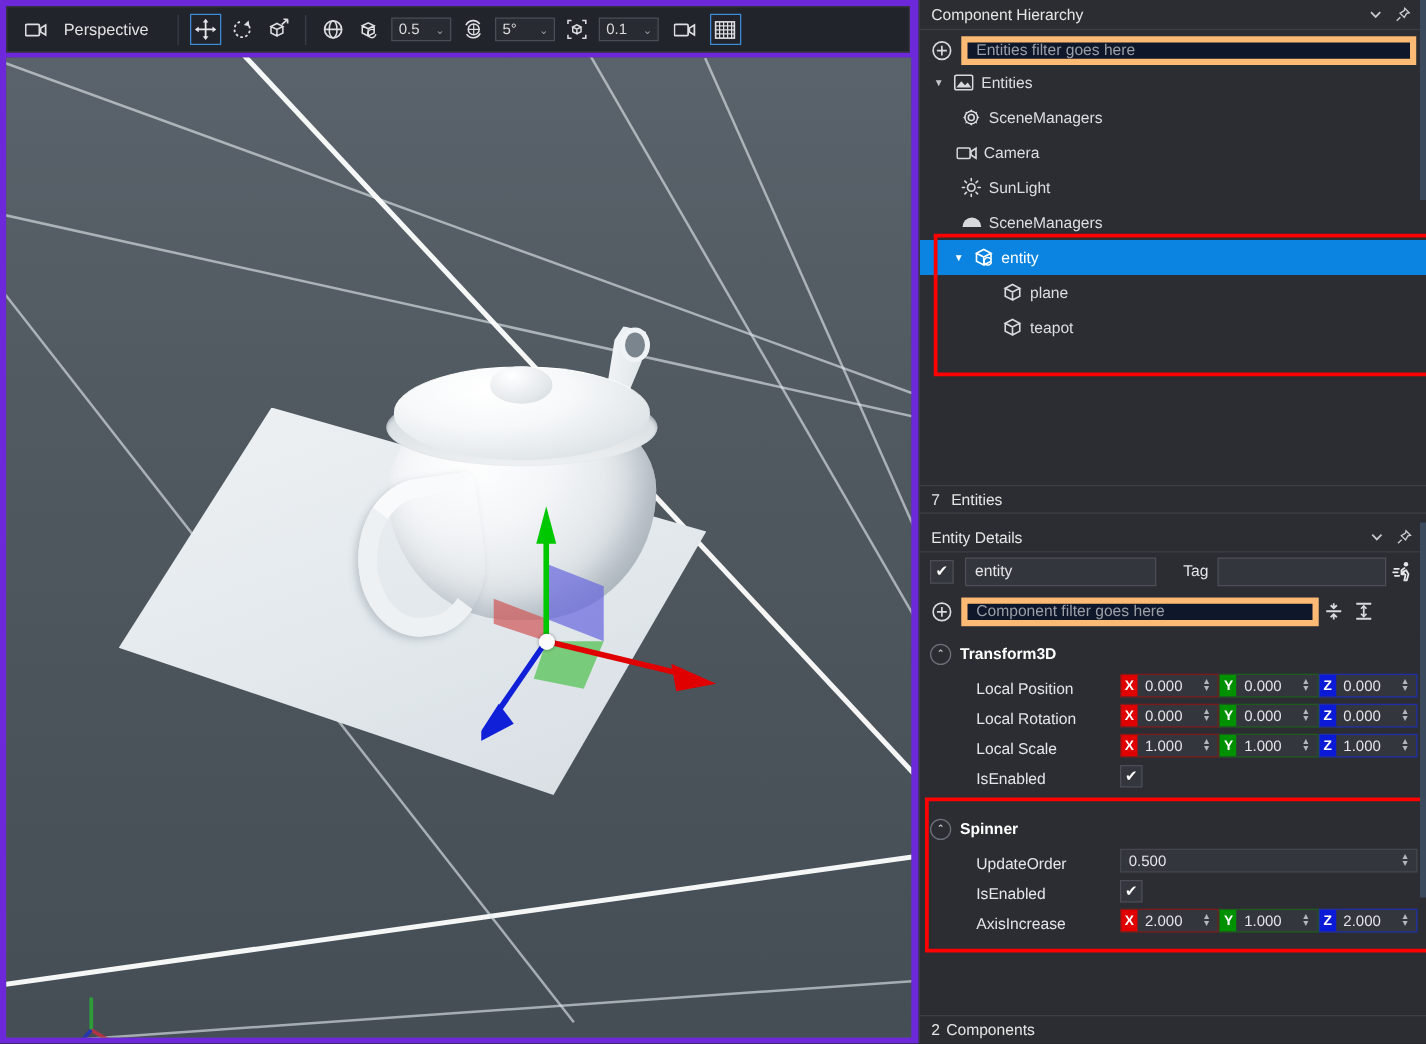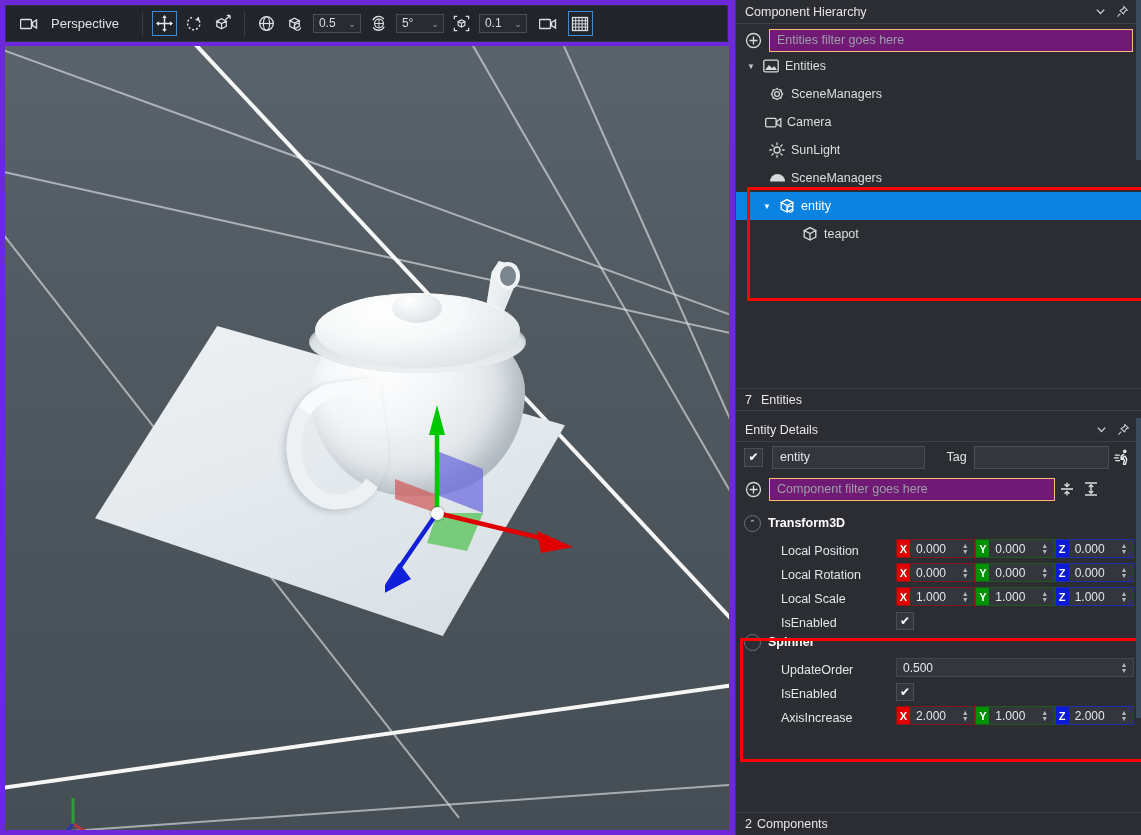--- a/index.html
+++ b/index.html
@@ -176,21 +176,21 @@
     height: 28px; padding: 2px 8px 2px 6px;
     background: #2b2d33;
   }
   .plus-btn {
     width: 22px; height: 22px; flex: none;
     display: flex; align-items: center; justify-content: center;
     color: #d8dade;
   }
   .filter-input {
     flex: 1; height: 23px; margin-left: 5px;
-    background: #701a75; border: 1px solid #fdba74;
+    background: #0f172a; border: 5px solid #fdba74;
     color: #9b9fa7; font-size: 12.5px;
     display: flex; align-items: center; padding-left: 7px;
     box-sizing: border-box;
   }
 
   
   #tree {
     position: absolute; left: 0; top: 52px; width: 406px; height: 336px;
     background: #2b2d33;
     overflow: hidden;
@@ -549,20 +549,28 @@
         <span class="tw-arrow">▼</span>
         <span class="tw-icon">
           <svg width="17" height="16" viewBox="0 0 17 16">
               <path d="M2.2 4.6 L8 1.6 L13.8 4.6 L8 7.6 Z M2.2 4.6 V11 L8 14 V7.6 M13.8 4.6 V11 L8 14" fill="none" stroke="#ffffff" stroke-width="1.3"></path>
               <path d="M13.6 9.2 A3 3 0 1 0 14.2 11.6" fill="none" stroke="#ffffff" stroke-width="1.2"></path>
             </svg>
         </span>
         <span>entity</span>
       </div>
 
+      <div class="tree-row" style="padding-left:63px">
+        <span class="tw-icon">
+          <svg width="17" height="16" viewBox="0 0 17 16">
+              <path d="M2.2 4.6 L8 1.6 L13.8 4.6 L8 7.6 Z M2.2 4.6 V11 L8 14 V7.6 M13.8 4.6 V11 L8 14" fill="none" stroke="#d7d9dd" stroke-width="1.3"></path>
+            </svg>
+        </span>
+        <span>plane</span>
+      </div>
 
       <div class="tree-row" style="padding-left:63px">
         <span class="tw-icon">
           <svg width="17" height="16" viewBox="0 0 17 16">
               <path d="M2.2 4.6 L8 1.6 L13.8 4.6 L8 7.6 Z M2.2 4.6 V11 L8 14 V7.6 M13.8 4.6 V11 L8 14" fill="none" stroke="#d7d9dd" stroke-width="1.3"></path>
             </svg>
         </span>
         <span>teapot</span>
       </div>
     </div>
@@ -723,21 +731,21 @@
               </span>
           </span>
         </span>
       </div>
 
       <div class="prop-row">
         <span class="prop-label">IsEnabled</span>
         <span class="chkbox" style="width:18px;height:18px;">✔</span>
       </div>
 
-      <div class="section-hdr" style="margin-top:1px">
+      <div class="section-hdr" style="margin-top:22px">
         <span class="circle-arrow">⌃</span>
         <span>Spinner</span>
       </div>
 
       <div class="prop-row">
         <span class="prop-label">UpdateOrder</span>
         <span class="single-field">
           <span class="vval">0.500</span>
           <span class="spin">
               <span>▲</span>

